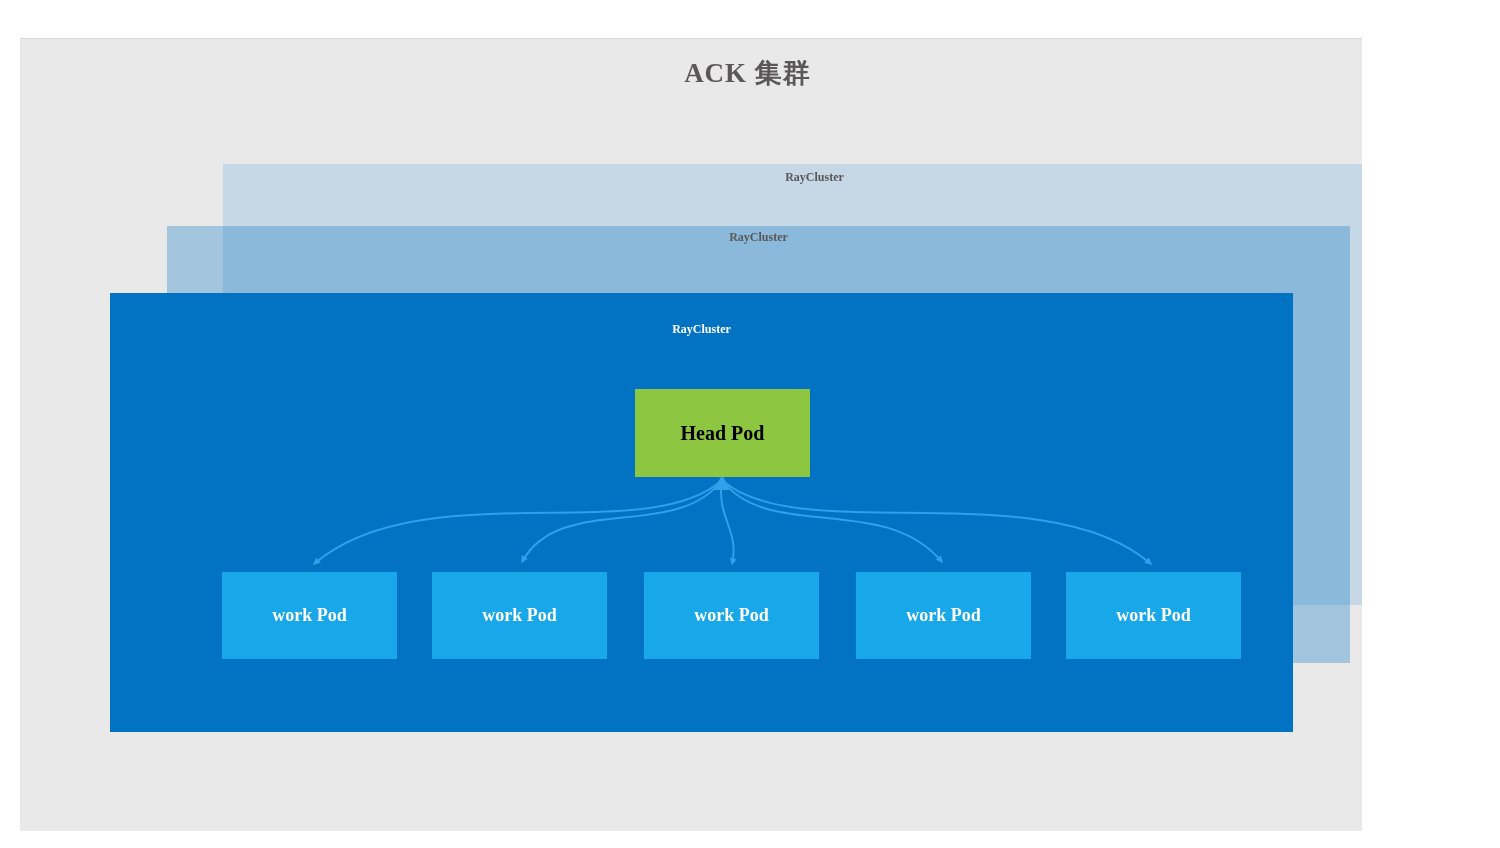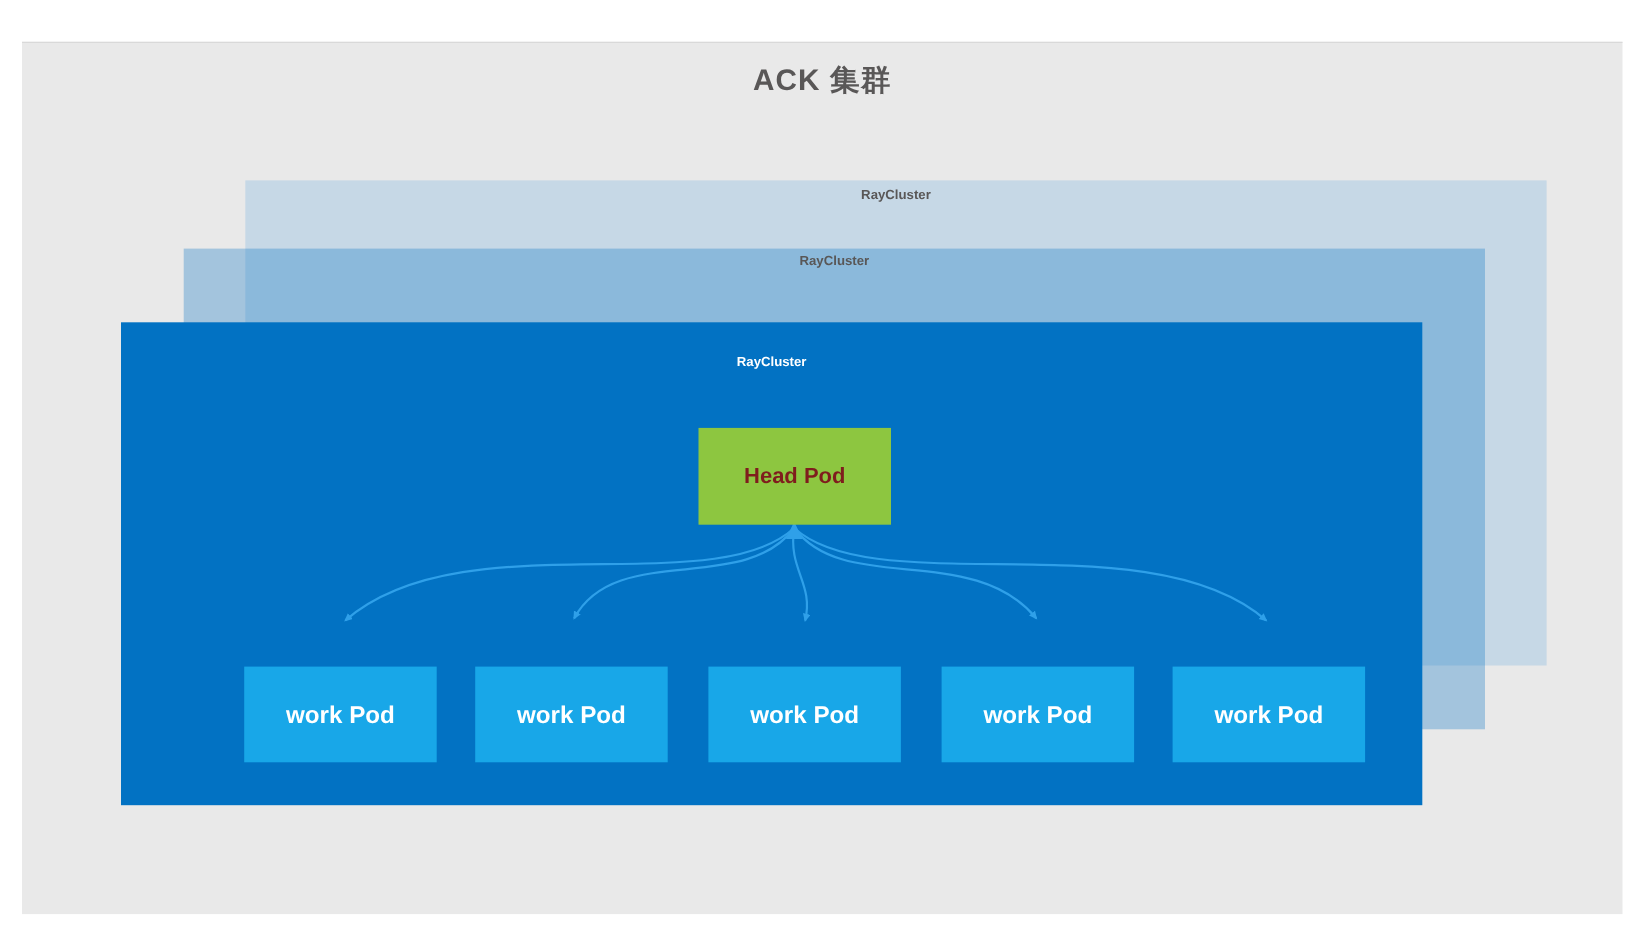--- a/index.html
+++ b/index.html
@@ -1,23 +1,23 @@
 <!DOCTYPE html>
 <html><head>
 <meta charset="utf-8">
 <style>
   * { margin: 0; padding: 0; box-sizing: border-box; }
   html, body { background: #ffffff; }
   .page {
     position: relative;
-    width: 1500px;
+    width: 1362px;
     height: 848px;
     background: #ffffff;
     overflow: hidden;
-    font-family: Liberation Sans, sans-serif;
+    font-family: Liberation Serif, serif;
   }
   .panel {
     position: absolute;
     left: 20px; top: 38px;
     width: 1455px; height: 793px;
     background: #e9e9e9;
     border-top: 1px solid #d8d8d8;
   }
   .diagram-title {
     position: absolute;
@@ -58,34 +58,33 @@
   .head-pod {
     position: absolute;
     left: 635px; top: 389px;
     width: 175px; height: 88px;
     background: #8dc640;
     display: flex;
     align-items: center;
     justify-content: center;
     font-size: 20px;
     font-weight: 700;
-    color: #7f1d1d;
+    color: #000000;
   }
   .work-pod {
     position: absolute;
     top: 572px;
     width: 175px; height: 87px;
     background: #18a7e8;
     display: flex;
     align-items: center;
     justify-content: center;
-    font-size: 22px;
+    font-size: 18px;
     font-weight: 700;
     color: #ffffff;
-    margin-top: 34px;
   }
   .work-pod-1 { left: 222px; }
   .work-pod-2 { left: 432px; }
   .work-pod-3 { left: 644px; }
   .work-pod-4 { left: 856px; }
   .work-pod-5 { left: 1066px; }
   .connector-layer {
     position: absolute;
     left: 0; top: 0;
     width: 1500px; height: 848px;

